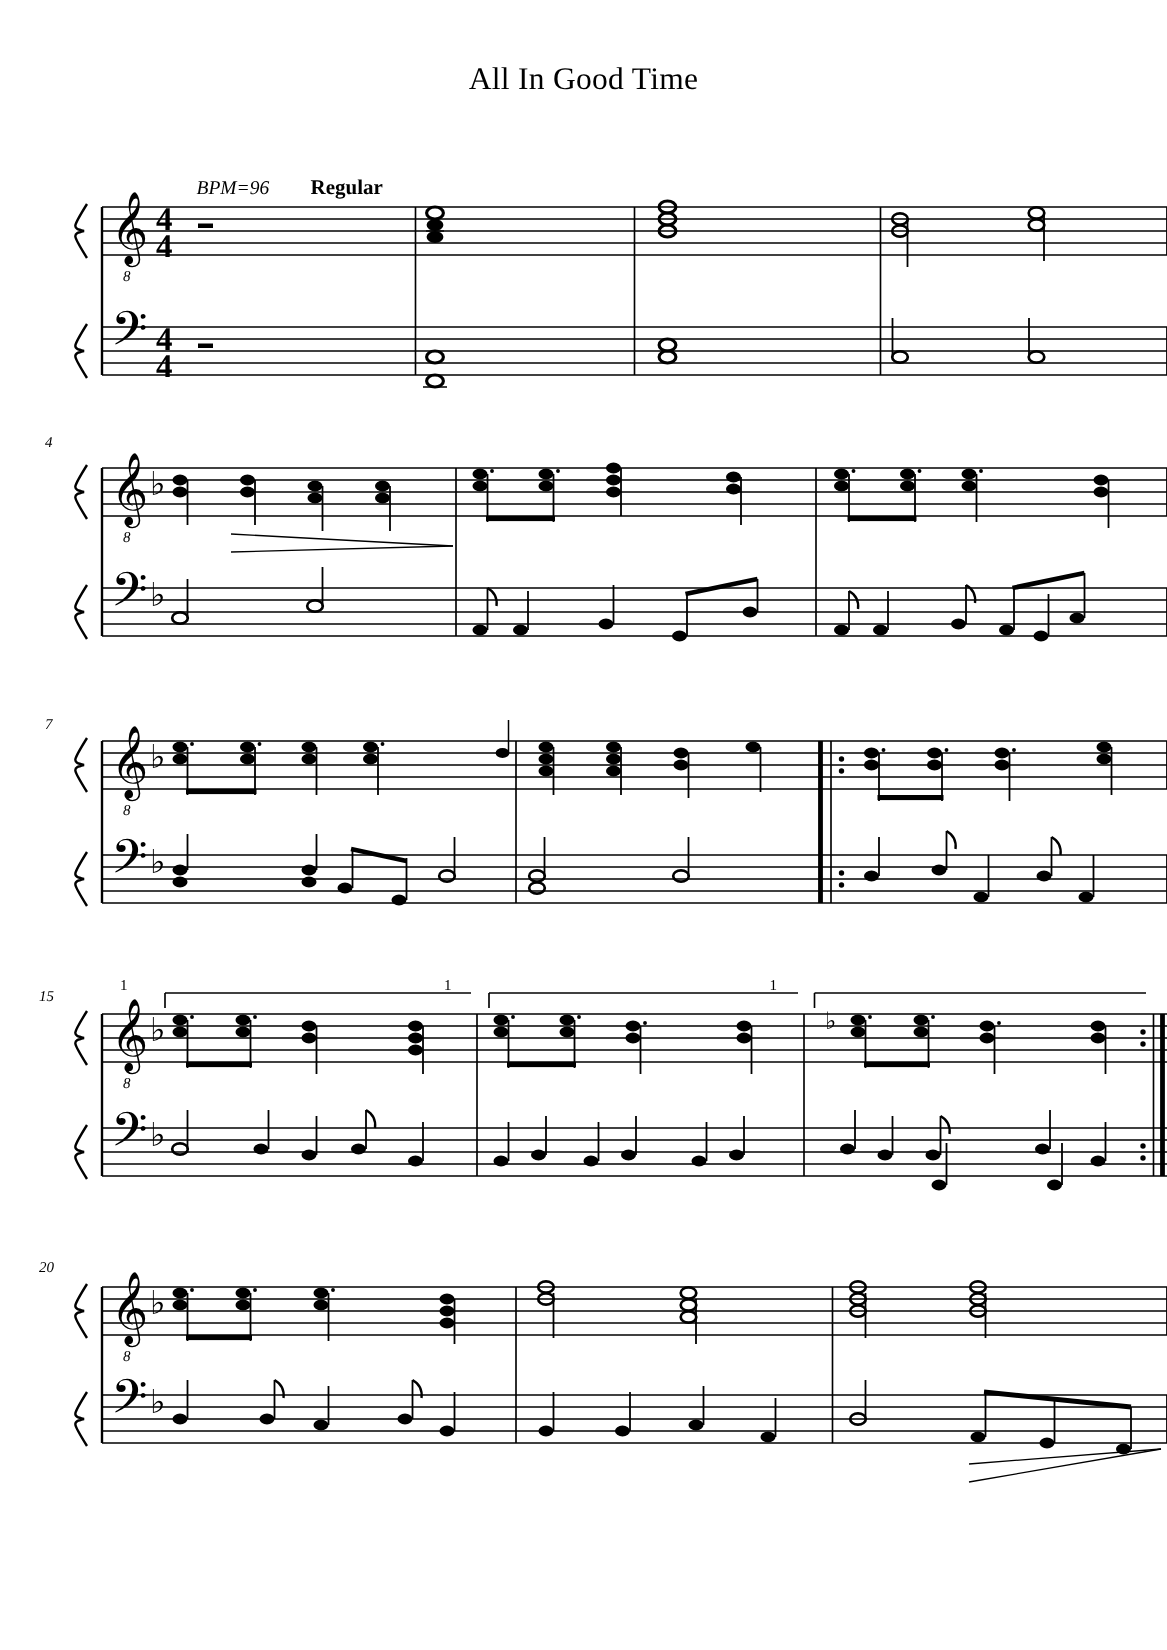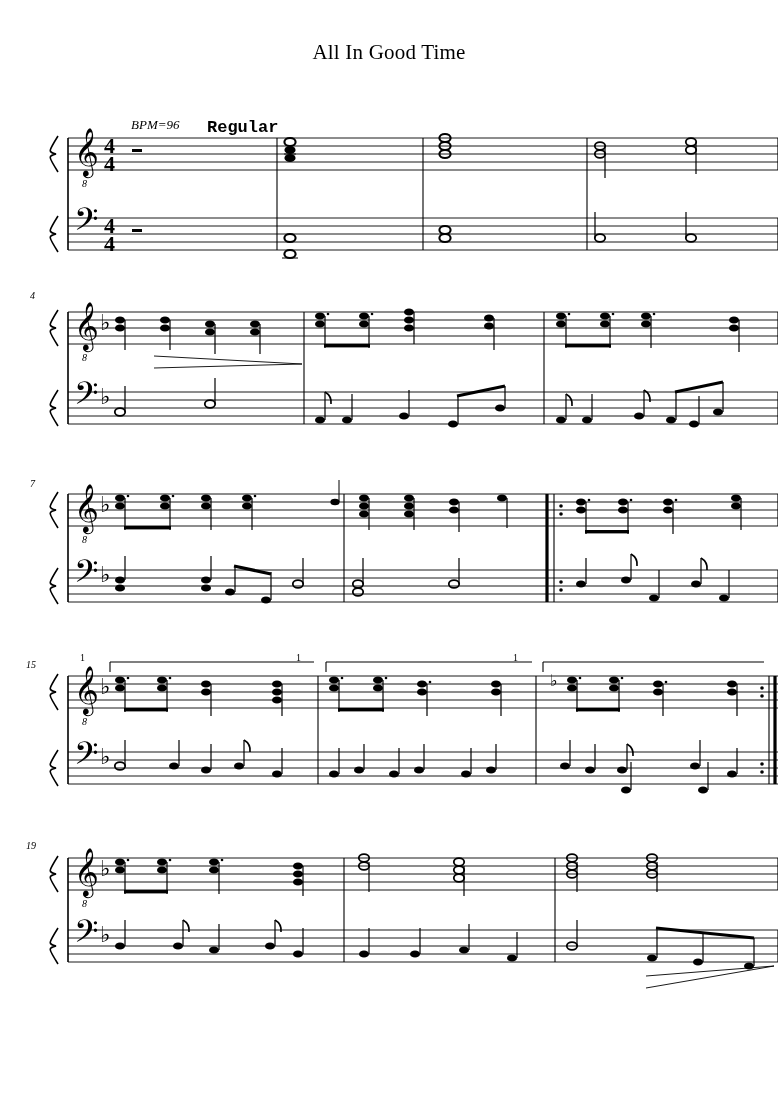--- a/index.html
+++ b/index.html
@@ -34,22 +34,22 @@
   }
   .tempo-text {
     position: absolute;
     font-style: italic;
     font-size: 13px;
     font-family: "Liberation Serif", serif;
   }
   .style-text {
     position: absolute;
     font-weight: bold;
-    font-size: 17px;
-    font-family: Liberation Mono, monospace;
+    font-size: 14px;
+    font-family: Liberation Serif, serif;
   }
   .measure-num {
     position: absolute;
     font-style: italic;
     font-size: 10px;
     font-family: "Liberation Serif", serif;
   }
   .ending-num {
     position: absolute;
     font-size: 10px;
@@ -63,21 +63,21 @@
 <div id="sheet">
 
   <div class="title">All In Good Time</div>
 
   <div class="tempo-text" style="left:111px; top:117px;margin-left:20px;">BPM=96</div>
   <div class="style-text" style="left:207px; top:118px;">Regular</div>
 
   <div class="measure-num" style="left:30px; top:290px;">4</div>
   <div class="measure-num" style="left:30px; top:478px;">7</div>
   <div class="measure-num" style="left:26px; top:659px;">15</div>
-  <div class="measure-num" style="left:26px; top:840px;">19</div>
+  <div class="measure-num" style="left:26px; top:840px;">20</div>
 
   <div class="ending-num" style="left:80px; top:652px;">1</div>
   <div class="ending-num" style="left:296px; top:652px;">1</div>
   <div class="ending-num" style="left:513px; top:652px;">1</div>
 
   <svg width="778" height="1100" viewBox="0 0 778 1100" xmlns="http://www.w3.org/2000/svg">
     <g stroke="#000" fill="#000">
 
       <g>
 

